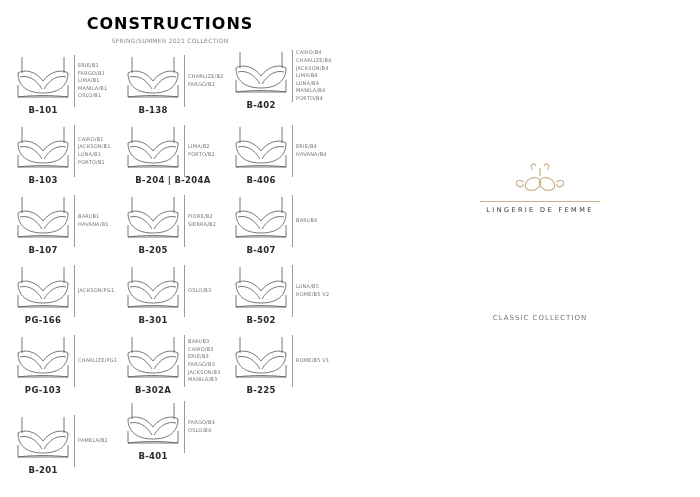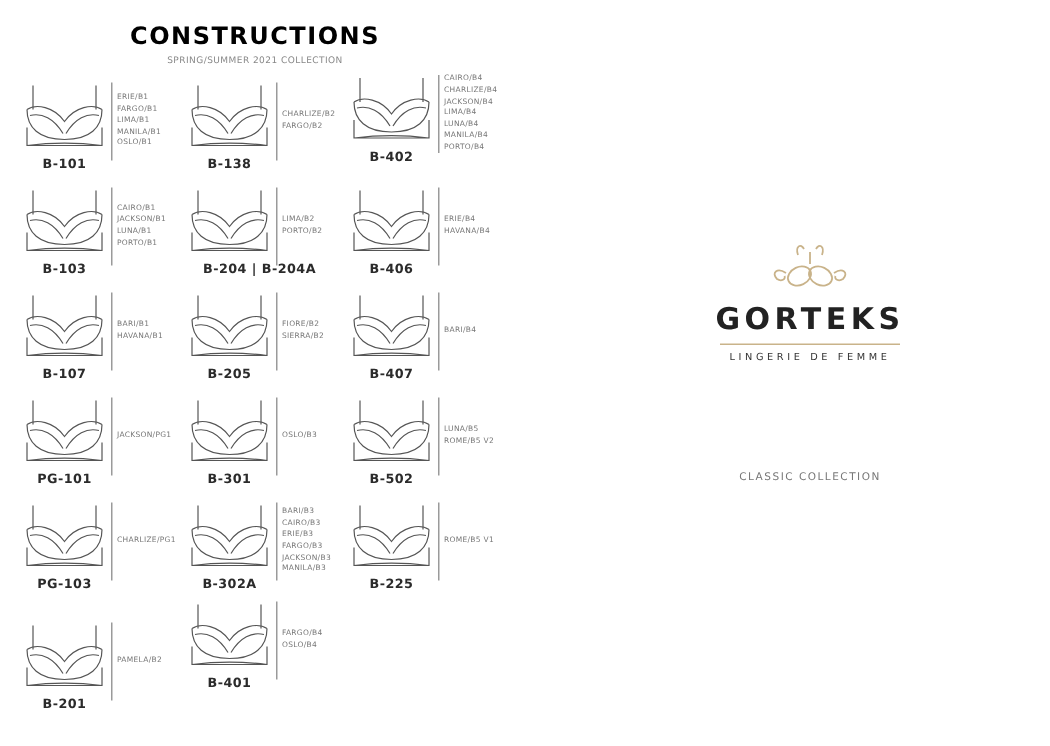--- a/index.html
+++ b/index.html
@@ -204,21 +204,21 @@
     <div class="cell" style="left: 8px; top: 265px;">
       <div class="drawing">
         <svg viewBox="0 0 58 48" fill="none" stroke="#555" stroke-width="0.8">
   <path d="M8 2 L8 18 M50 2 L50 18"></path>
   <path d="M4 18 C10 14 22 16 29 26 C36 16 48 14 54 18"></path>
   <path d="M4 18 C4 30 12 38 29 38 C46 38 54 30 54 18"></path>
   <path d="M6 22 C14 20 22 24 28 34 M52 22 C44 20 36 24 30 34"></path>
   <path d="M4 30 L4 42 L54 42 L54 30 M4 42 C20 40 38 40 54 42"></path>
 </svg>
       </div>
-     <div class="code">PG-101</div>
+     <div class="code">PG-166</div>
      <div class="divider"></div>
      <div class="variants">
         <span>JACKSON/PG1</span>
       </div>
     </div>
     <div class="cell" style="left: 118px; top: 265px;">
       <div class="drawing">
         <svg viewBox="0 0 58 48" fill="none" stroke="#555" stroke-width="0.8">
   <path d="M8 2 L8 18 M50 2 L50 18"></path>
   <path d="M4 18 C10 14 22 16 29 26 C36 16 48 14 54 18"></path>
@@ -341,18 +341,17 @@
 <div class="brand">
   <svg class="ornament" viewBox="0 0 60 36">
     <g fill="none" stroke="#c9b38a" stroke-width="1.2">
       <path d="M22 10 C20 4 24 2 26 6 M38 10 C40 4 36 2 34 6"></path>
       <path d="M30 8 L30 16"></path>
       <ellipse cx="23" cy="24" rx="8" ry="6" transform="rotate(-25 23 24)"></ellipse>
       <ellipse cx="37" cy="24" rx="8" ry="6" transform="rotate(25 37 24)"></ellipse>
       <path d="M14 22 C8 18 4 22 8 26 C11 28 14 26 13 24 M46 22 C52 18 56 22 52 26 C49 28 46 26 47 24"></path>
     </g>
   </svg>
-  <div class="name">GORTEKS</div>
   <div class="rule"></div>
   <div class="tag">LINGERIE DE FEMME</div>
 </div>
 
 <div class="classic">CLASSIC COLLECTION</div>
 
 </body></html>

